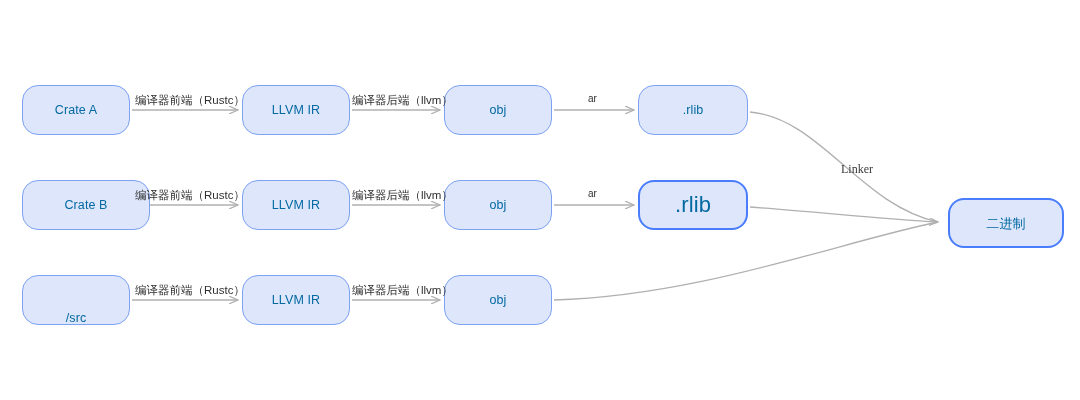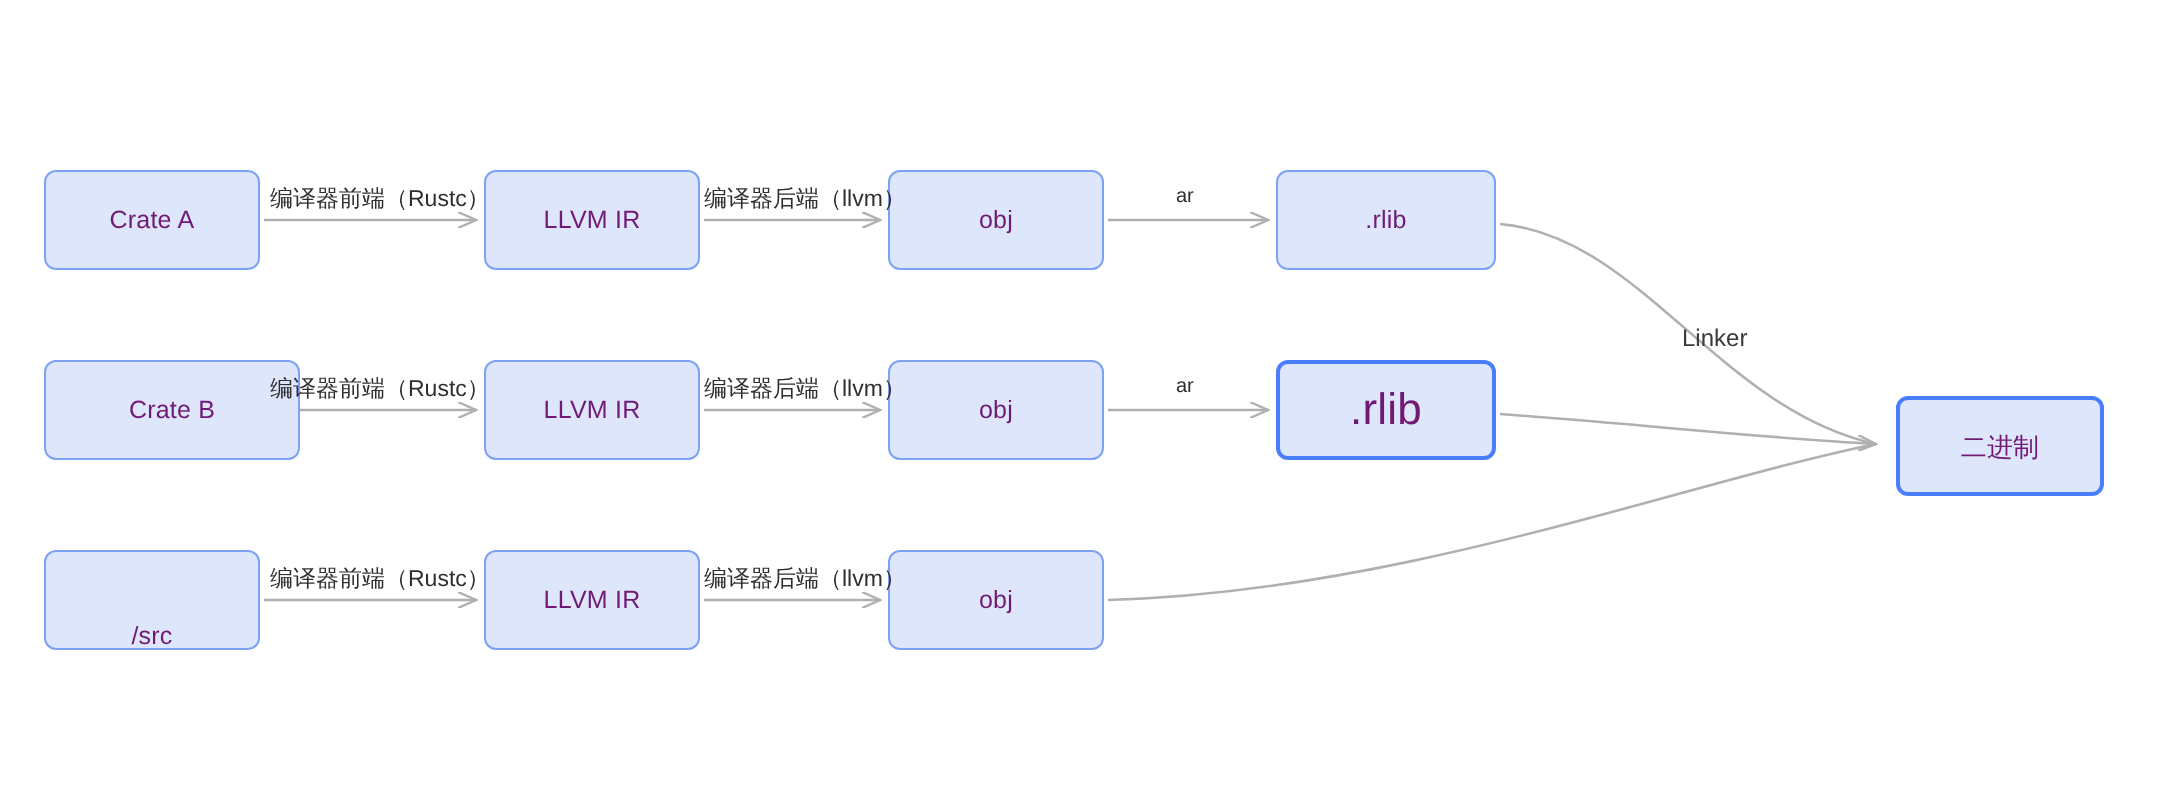--- a/index.html
+++ b/index.html
@@ -23,25 +23,25 @@
     top: 0;
     width: 1080px;
     height: 400px;
     pointer-events: none;
   }
   .node {
     position: absolute;
     box-sizing: border-box;
     background: #dde6fb;
     border: 1.6px solid #7ea2f2;
-    border-radius: 6px;
+    border-radius: 16px;
     display: flex;
     align-items: center;
     justify-content: center;
-    color: #701a75;
+    color: #0369a1;
     font-size: 12.5px;
     line-height: 1;
     letter-spacing: 0.1px;
   }
   .node.selected {
     border: 2px solid #4a7dfc;
   }
   .node.big {
     font-size: 22px;
   }
@@ -57,20 +57,21 @@
   }
   .edge-label.cjk {
     font-size: 11.5px;
   }
   .edge-label.latin {
     font-size: 10px;
   }
   .edge-label.linker {
     font-size: 12px;
     color: #3a3a3a;
+    font-family: Liberation Serif, serif;
   }
 </style>
 </head>
 <body>
 
 <div id="canvas">
 
   <svg class="edges" viewBox="0 0 1080 400" xmlns="http://www.w3.org/2000/svg">
     <defs>
       <marker id="arrowhead" markerWidth="10" markerHeight="8" refX="9" refY="4" orient="auto" markerUnits="userSpaceOnUse">
@@ -123,21 +124,21 @@
   <div class="node" style="left:22px;top:275px;width:108px;height:50px;align-items:flex-end;">
     <span>/src</span>
   </div>
   <div class="node" style="left:242px;top:275px;width:108px;height:50px;">
     <span>LLVM IR</span>
   </div>
   <div class="node" style="left:444px;top:275px;width:108px;height:50px;">
     <span>obj</span>
   </div>
 
-  <div class="node selected cjk" style="left:948px;top:198px;width:104px;height:50px;">
+  <div class="node selected cjk" style="left:948px;top:198px;width:116px;height:50px;">
     <span>二进制</span>
   </div>
 
   <div class="edge-label cjk" style="left:135px;top:95px;">编译器前端（Rustc）</div>
   <div class="edge-label cjk" style="left:352px;top:95px;">编译器后端（llvm）</div>
   <div class="edge-label latin" style="left:588px;top:94px;">ar</div>
 
   <div class="edge-label cjk" style="left:135px;top:190px;">编译器前端（Rustc）</div>
   <div class="edge-label cjk" style="left:352px;top:190px;">编译器后端（llvm）</div>
   <div class="edge-label latin" style="left:588px;top:189px;">ar</div>

